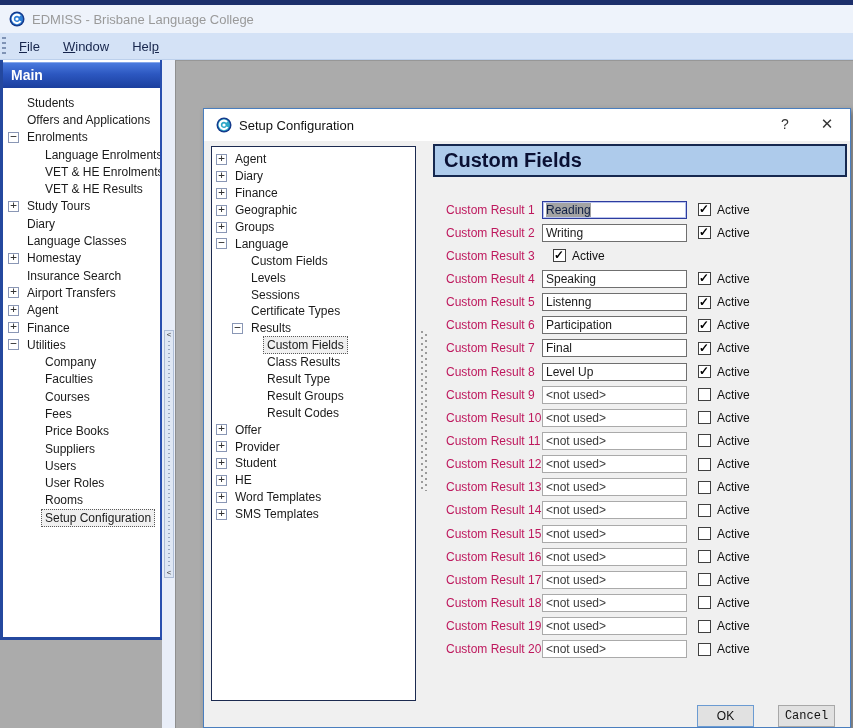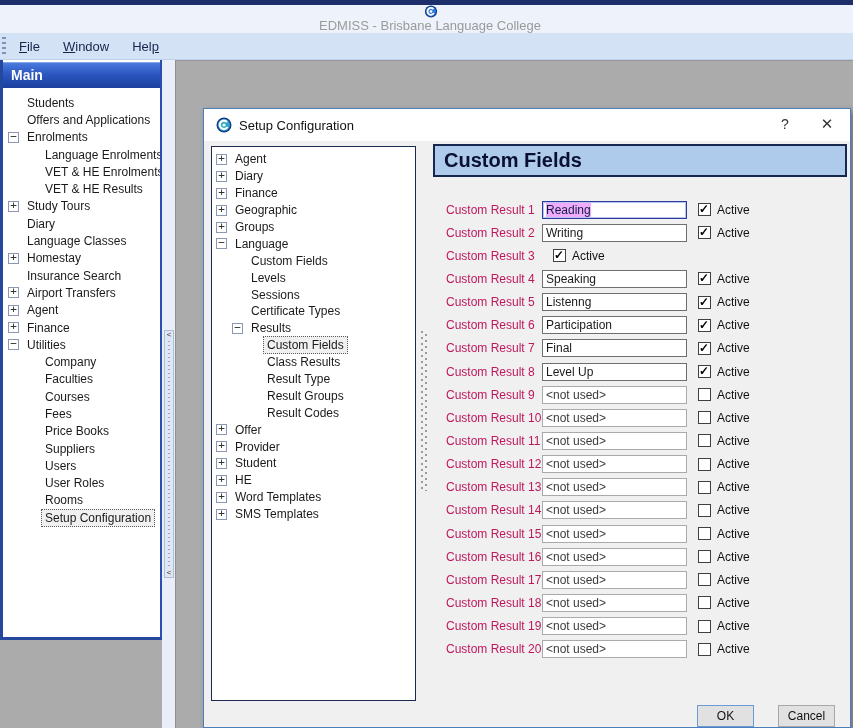--- a/index.html
+++ b/index.html
@@ -3,21 +3,21 @@
 <meta charset="utf-8">
 <style>
   * { margin:0; padding:0; box-sizing:border-box; }
   html,body { width:853px; height:728px; overflow:hidden;
     font-family:"Liberation Sans", sans-serif; background:#ababab; }
   .app { position:absolute; inset:0; width:853px; height:728px; }
 
   
   .top-strip { position:absolute; left:0; top:0; width:853px; height:5px; background:#1c2f6b; }
   .titlebar { position:absolute; left:0; top:5px; width:853px; height:28px;
-    background:#eef3fb; display:flex; align-items:center;flex-direction:column; }
+    background:#eef3fb; display:flex; align-items:center; }
   .app-icon { width:16px; height:16px; margin-left:9px; }
   .title-text { margin-left:7px; font-size:13px; color:#9a9a9a; }
   .menubar { position:absolute; left:0; top:33px; width:853px; height:27px;
     background:#d4e2f6; border-bottom:1px solid #bcd0ec; display:flex; align-items:center; }
   .gripper { width:4px; height:19px; margin-left:2px;
     background:repeating-linear-gradient(to bottom,#7f93b5 0 2px, transparent 2px 5px); }
   .menu-item { font-size:13px; color:#16254c; padding:4px 10px; margin-left:3px; cursor:default; }
   .menu-item .mn { text-decoration:underline; }
 
   
@@ -81,31 +81,31 @@
     background:#aecbeb; border:2px solid #16284f; color:#0a1033;
     font-size:20px; font-weight:bold; line-height:29px; padding-left:9px; }
 
   .form { position:absolute; left:242px; top:89px; width:390px; }
   .f-row { display:flex; align-items:center; height:23.15px; }
   .f-label { width:96px; font-size:12px; color:#be185d; white-space:nowrap; }
   .f-input { width:145px; height:18px; background:#fff; border:1px solid #6f6f6f;
     font-size:12px; color:#1a1a1a; padding:1px 3px; display:flex; align-items:center; white-space:nowrap; overflow:hidden; }
   .f-row.disabled .f-input { border-color:#aaaaaa; color:#3c3c3c; }
   .f-row.focused .f-input { border:1px solid #2d3c9e; box-shadow:inset 0 0 0 1px #b9c4ee; }
-  .f-row.focused .f-input .val { background:#f0abfc; color:#102046; }
+  .f-row.focused .f-input .val { background:#a3a3a3; color:#102046; }
   .chk-wrap { display:flex; align-items:center; margin-left:11px; }
   .chk { width:13px; height:13px; border:1px solid #404040; background:#fff; position:relative; }
   .f-row.checked .chk::after { content:"✓"; position:absolute; left:0px; top:-2px;
     font-size:12px; font-weight:bold; color:#000; }
   .chk-label { font-size:12px; color:#111; margin-left:6px; }
 
   .btn { position:absolute; height:22px; background:#e1e1e1; border:1px solid #a8a8a8;
     font-size:12px; color:#111; text-align:center; line-height:20px; cursor:pointer; }
   .btn-ok { left:493px; top:596px; width:57px; border-color:#6b9bd2; }
-  .btn-cancel { left:574px; top:596px; width:57px; }
+  .btn-cancel { left:574px; top:596px; width:57px;font-family:Liberation Mono, monospace; }
 </style>
 </head>
 <body>
 
 <div class="app">
 
   <div class="top-strip"></div>
 
   <div class="titlebar">
     <svg class="app-icon" viewBox="0 0 16 16">

